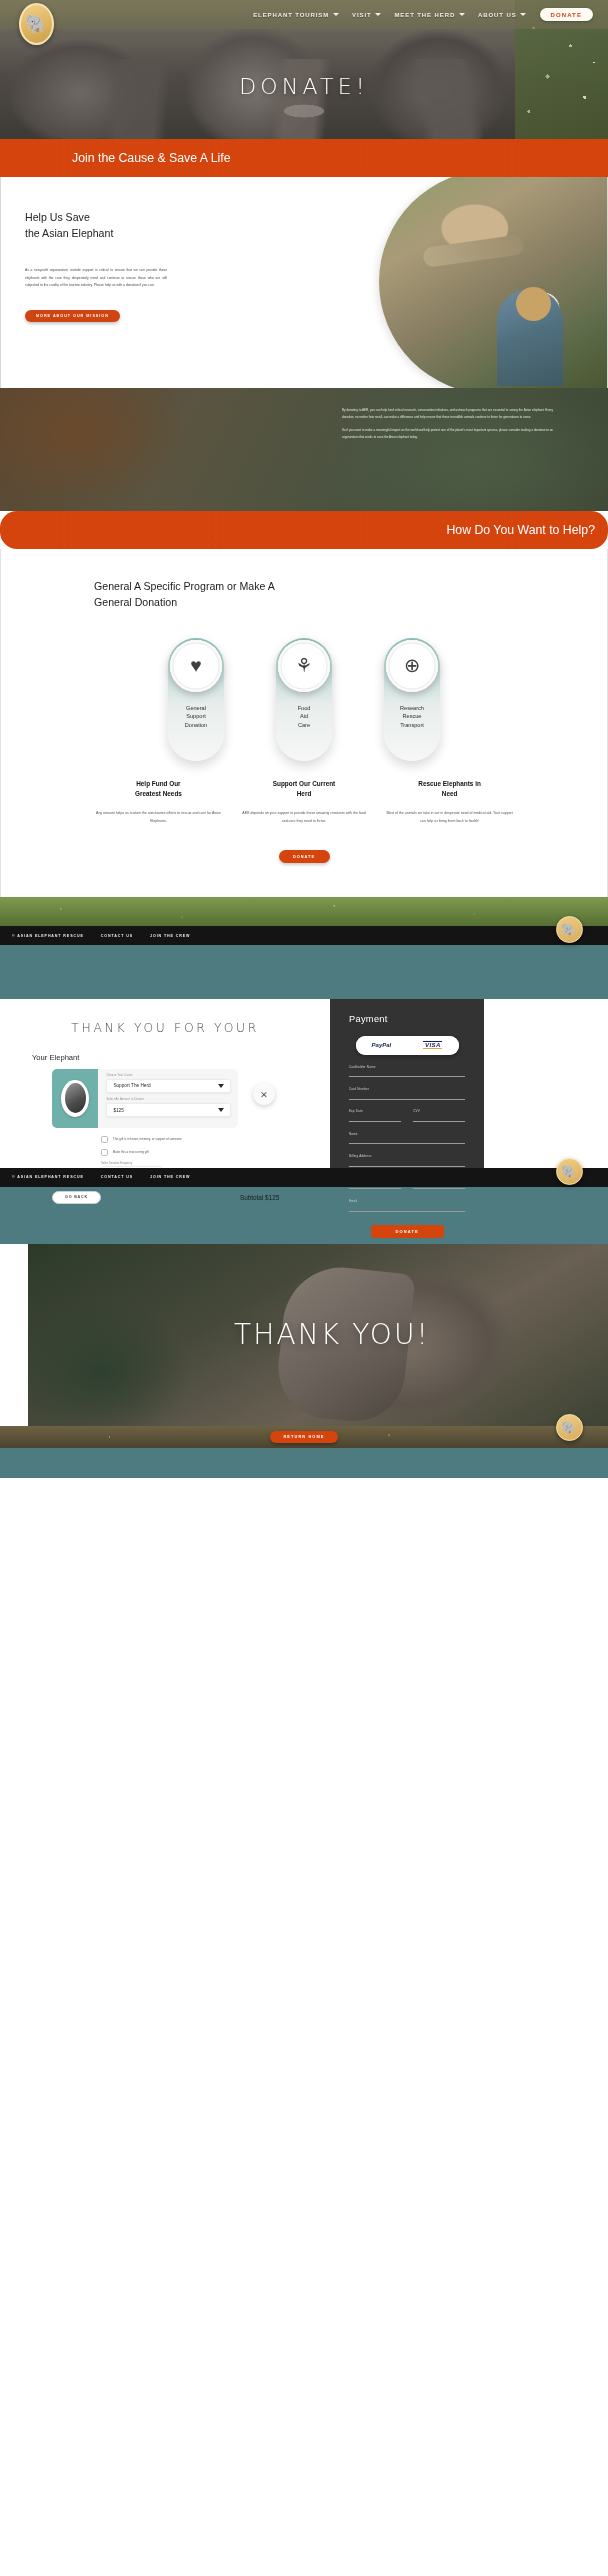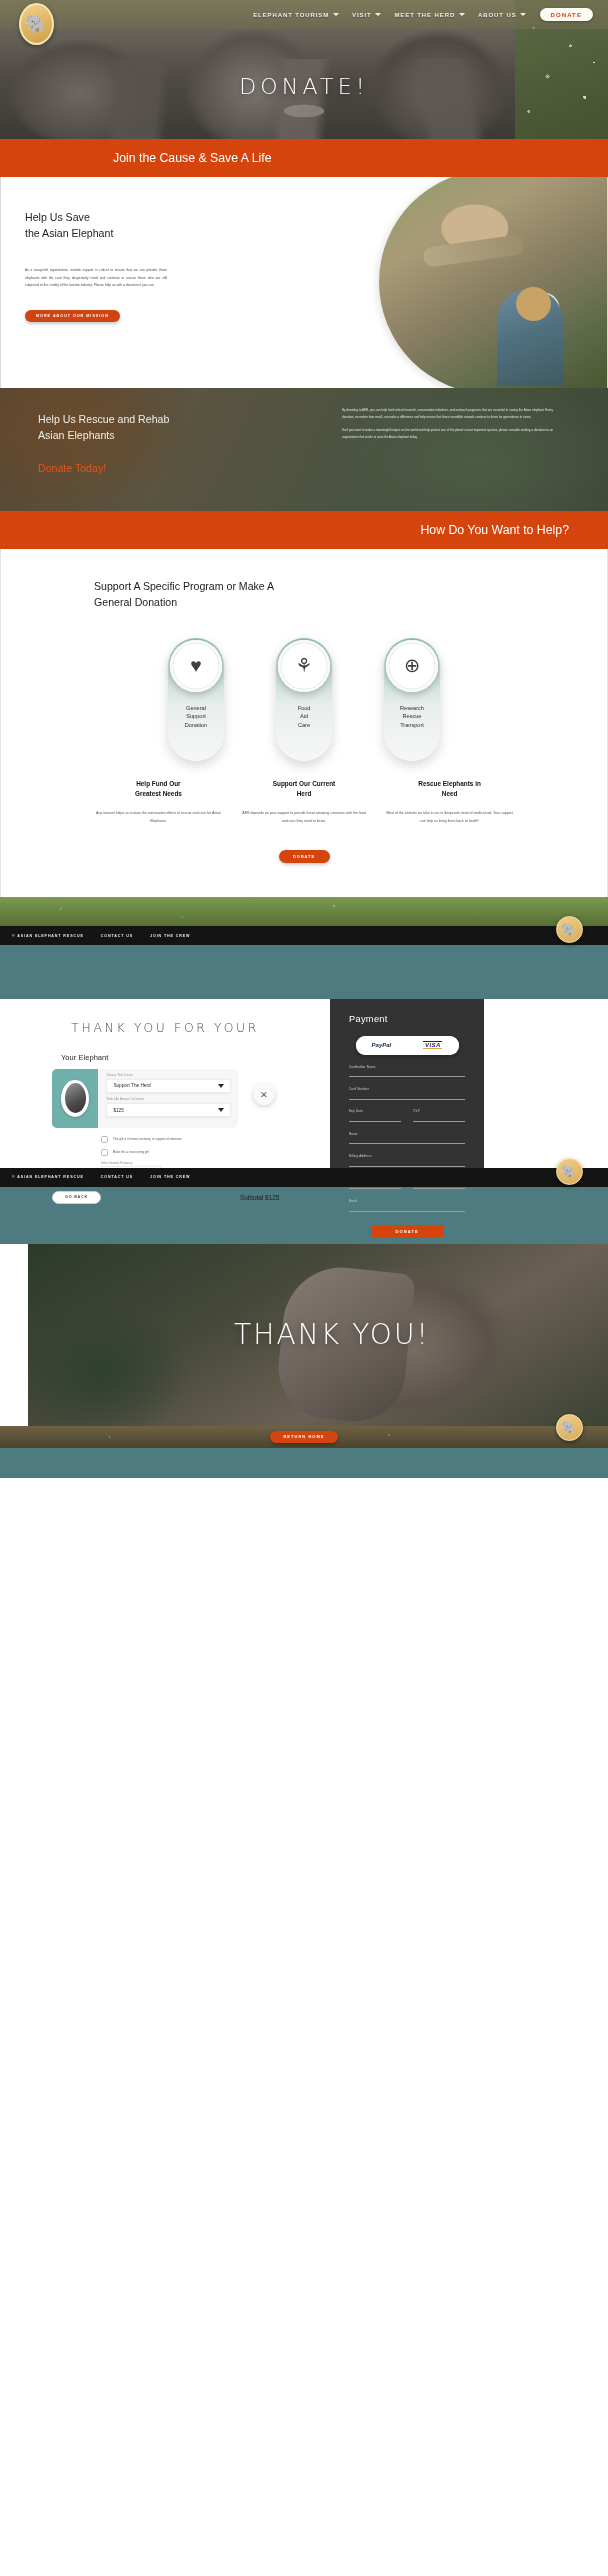--- a/index.html
+++ b/index.html
@@ -71,22 +71,22 @@
     font-family:"DejaVu Sans", sans-serif;
     text-shadow:0 1.7px 5px rgba(0,0,0,.5);
   }
 
   
   .band{
     background:#d6440e;color:#fff;height:38px;display:flex;align-items:center;
     background-image:radial-gradient(circle 0.8px at 3.4px 3.4px, rgba(255,255,255,.07) 0 50%, transparent 51%);
     background-size:7.6px 7.6px;
   }
-  .band-left{padding-left:113px;font-size:12.3px;font-weight:400;}
-  .band-right{justify-content:flex-end;padding-right:39px;font-size:12.3px;}
+  .band-left{padding-left:72px;font-size:12.3px;font-weight:400;}
+  .band-right{justify-content:flex-end;padding-right:13px;font-size:12.3px;border-radius:17px;}
 
   
   .sec-save{position:relative;background:#fff;height:211px;width:608px;border-left:0.8px solid #d9d9d9;border-right:0.8px solid #d9d9d9;overflow:hidden;}
   .save-copy{position:absolute;left:24px;top:32px;width:169px;}
   .save-h2{font-size:10.6px;line-height:1.55;color:#222;font-weight:400;}
   .save-p{margin-top:25px;font-size:3.3px;line-height:2.35;color:#4a4a4a;text-align:justify;width:142px;}
   .btn-mission{
     margin-top:20px;display:inline-block;background:#cf4410;color:#fff;border-radius:17px;
     padding:4.2px 11px;font-size:3.7px;font-weight:700;letter-spacing:1px;text-transform:uppercase;
     box-shadow:0 1.7px 3.4px rgba(0,0,0,.25);
@@ -177,21 +177,21 @@
   
   .teal{background:#4e7b80;width:608px;}
 
   
   .checkout{display:flex;width:484px;background:#fff;height:169px;}
   .chk-left{width:422px;position:relative;padding:18.6px 0 0 0;background:#fff;}
   .thank-title{
     text-align:center;font-size:12.3px;letter-spacing:2.7px;color:#4c4c4c;font-weight:300;
     line-height:1.65;font-family:"DejaVu Sans", sans-serif;padding:0 34px;
   }
-  .your-eleph{margin:15px 0 0 61px;font-size:7.6px;color:#2a2a2a;}
+  .your-eleph{margin:15px 0 0 32px;font-size:7.6px;color:#2a2a2a;}
   .eleph-row{
     margin:6.8px 0 0 52px;width:186px;height:59px;border-radius:5px;
     background:#f6f6f6;display:flex;align-items:center;position:relative;
   }
   .eleph-thumb{
     width:46px;height:59px;border-radius:5px 0 0 5px;background:#6fb0ab;
     display:flex;align-items:center;justify-content:center;
   }
   .eleph-oval{
     width:28px;height:37px;border-radius:50%;background:#fff;
@@ -339,40 +339,33 @@
       <div class="save-h2">
         <div>Help Us Save</div>
         <div>the Asian Elephant</div>
       </div>
       <div class="save-p">As a non-profit organization, outside support is critical to ensure that we can provide these elephants with the care they desperately need and continue to rescue those who are still subjected to the cruelty of the tourism industry.  Please help us with a donation if you can.</div>
       <div class="btn-mission">More About Our Mission</div>
     </div>
   </div>
 
   <div class="sec-rescue">
-    <div class="rescue-left">
-      <div class="rescue-h2">
-        <div>Help Us Rescue and Rehab</div>
-        <div>Asian Elephants</div>
-      </div>
-      <div class="rescue-cta">Donate Today!</div>
-    </div>
     <div class="rescue-right">
       <div class="rescue-p">By donating to AER, you can help fund critical research, conservation initiatives, and outreach programs that are essential to saving the Asian elephant. Every donation, no matter how small, can make a difference and help ensure that these incredible animals continue to thrive for generations to come.</div>
       <div class="rescue-p">So if you want to make a meaningful impact on the world and help protect one of the planet's most important species, please consider making a donation to an organization that works to save the Asian elephant today.</div>
     </div>
   </div>
 
   <div class="band band-right">
     <span>How Do You Want to Help?</span>
   </div>
 
   <div class="sec-cards">
     <div class="cards-h2">
-      <div>Support A Specific Program or Make A</div>
+      <div>General A Specific Program or Make A</div>
       <div>General Donation</div>
     </div>
 
     <div class="cards-row">
       <div class="pill">
         <div class="pill-top">
           <span class="pill-icon">♥</span>
         </div>
         <div class="pill-label">General<br>Support<br>Donation</div>
       </div>

